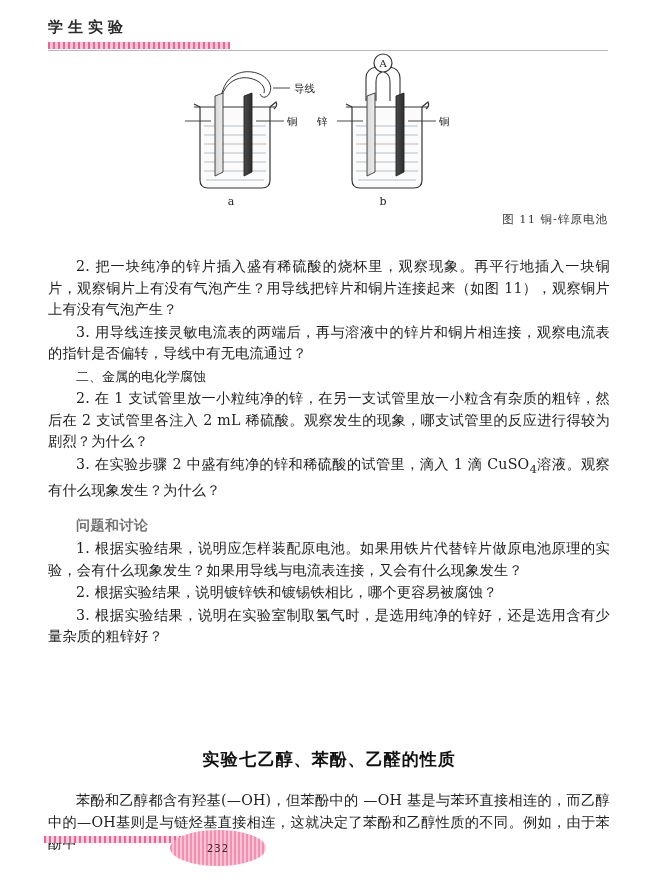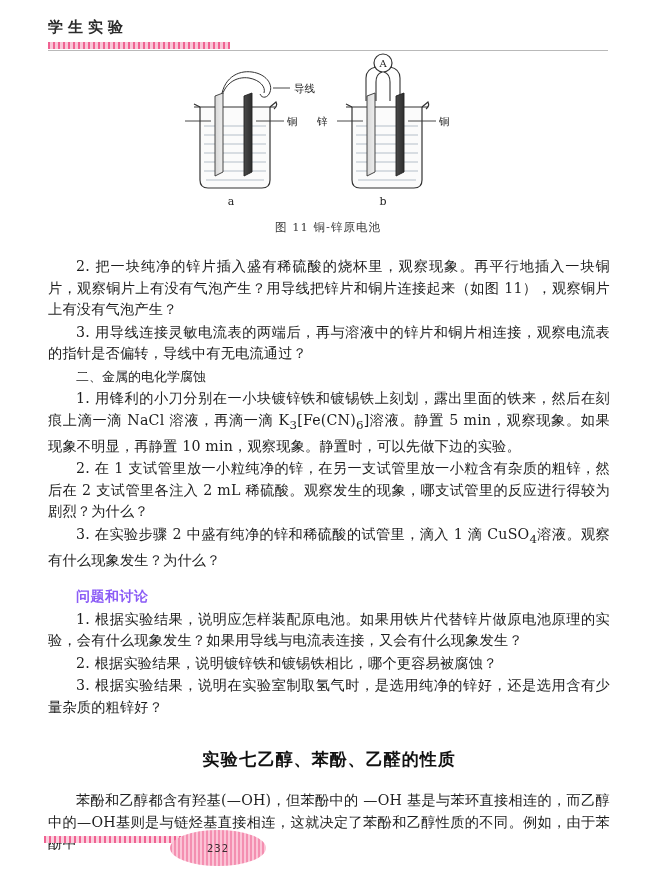--- a/index.html
+++ b/index.html
@@ -70,23 +70,23 @@
     width: 560px;
     height: 198px;
   }
   .figure-svg {
     display: block;
     margin: 0 auto;
   }
   .figure-caption {
     position: absolute;
     left: 0;
-    top: 168px;
+    top: 160px;
     width: 560px;
-    text-align: center;
+    text-align: right;
     font-size: 11.5px;
     color: #3a3a3a;
     letter-spacing: 1px;
   }
 
   
   .body-text {
     position: absolute;
     left: 48px;
     top: 256px;
@@ -107,21 +107,21 @@
     line-height: 21.5px;
     text-indent: 28px;
     color: #1d1d1d;
   }
   .sub-head {
     margin: 16px 0 3px 0;
     font-size: 14px;
     font-weight: bold;
     text-indent: 28px;
     font-family: "DejaVu Sans", "Liberation Sans", sans-serif;
-    color: #8b5cf6;
+    color: #737373;
     letter-spacing: 0.5px;
   }
   .formula {
     font-family: "DejaVu Serif", "Liberation Serif", serif;
   }
 
   
   .exp-title {
     position: absolute;
     left: 48px;
@@ -287,21 +287,20 @@
     </svg>
 
     <div class="figure-caption">图 11   铜-锌原电池</div>
   </div>
 
   <div class="body-text">
     <p class="para">2. 把一块纯净的锌片插入盛有稀硫酸的烧杯里，观察现象。再平行地插入一块铜片，观察铜片上有没有气泡产生？用导线把锌片和铜片连接起来（如图 11），观察铜片上有没有气泡产生？</p>
     <p class="para">3. 用导线连接灵敏电流表的两端后，再与溶液中的锌片和铜片相连接，观察电流表的指针是否偏转，导线中有无电流通过？</p>
     <p class="section-head">二、金属的电化学腐蚀</p>
 
-    <p class="para"><span class="formula">1. 用锋利的小刀分别在一小块镀锌铁和镀锡铁上刻划，露出里面的铁来，然后在刻痕上滴一滴 NaCl 溶液，再滴一滴 K</span><sub>3</sub><span>[Fe(CN)</span><sub>6</sub><span>]溶液。静置 5 min，观察现象。如果现象不明显，再静置 10 min，观察现象。静置时，可以先做下边的实验。</span></p>
 
     <p class="para">2. 在 1 支试管里放一小粒纯净的锌，在另一支试管里放一小粒含有杂质的粗锌，然后在 2 支试管里各注入 2 mL 稀硫酸。观察发生的现象，哪支试管里的反应进行得较为剧烈？为什么？</p>
 
     <p class="para"><span>3. 在实验步骤 2 中盛有纯净的锌和稀硫酸的试管里，滴入 1 滴 CuSO</span><sub>4</sub><span>溶液。观察有什么现象发生？为什么？</span></p>
 
     <div class="sub-head">问题和讨论</div>
 
     <p class="para">1. 根据实验结果，说明应怎样装配原电池。如果用铁片代替锌片做原电池原理的实验，会有什么现象发生？如果用导线与电流表连接，又会有什么现象发生？</p>
     <p class="para">2. 根据实验结果，说明镀锌铁和镀锡铁相比，哪个更容易被腐蚀？</p>
     <p class="para">3. 根据实验结果，说明在实验室制取氢气时，是选用纯净的锌好，还是选用含有少量杂质的粗锌好？</p>

